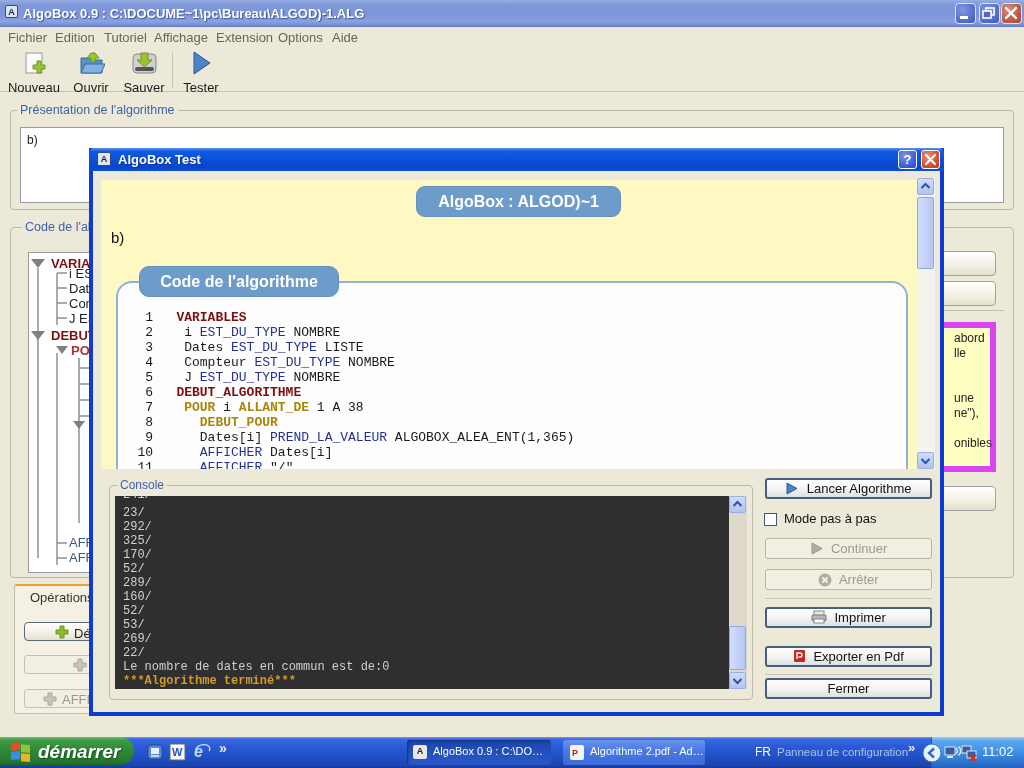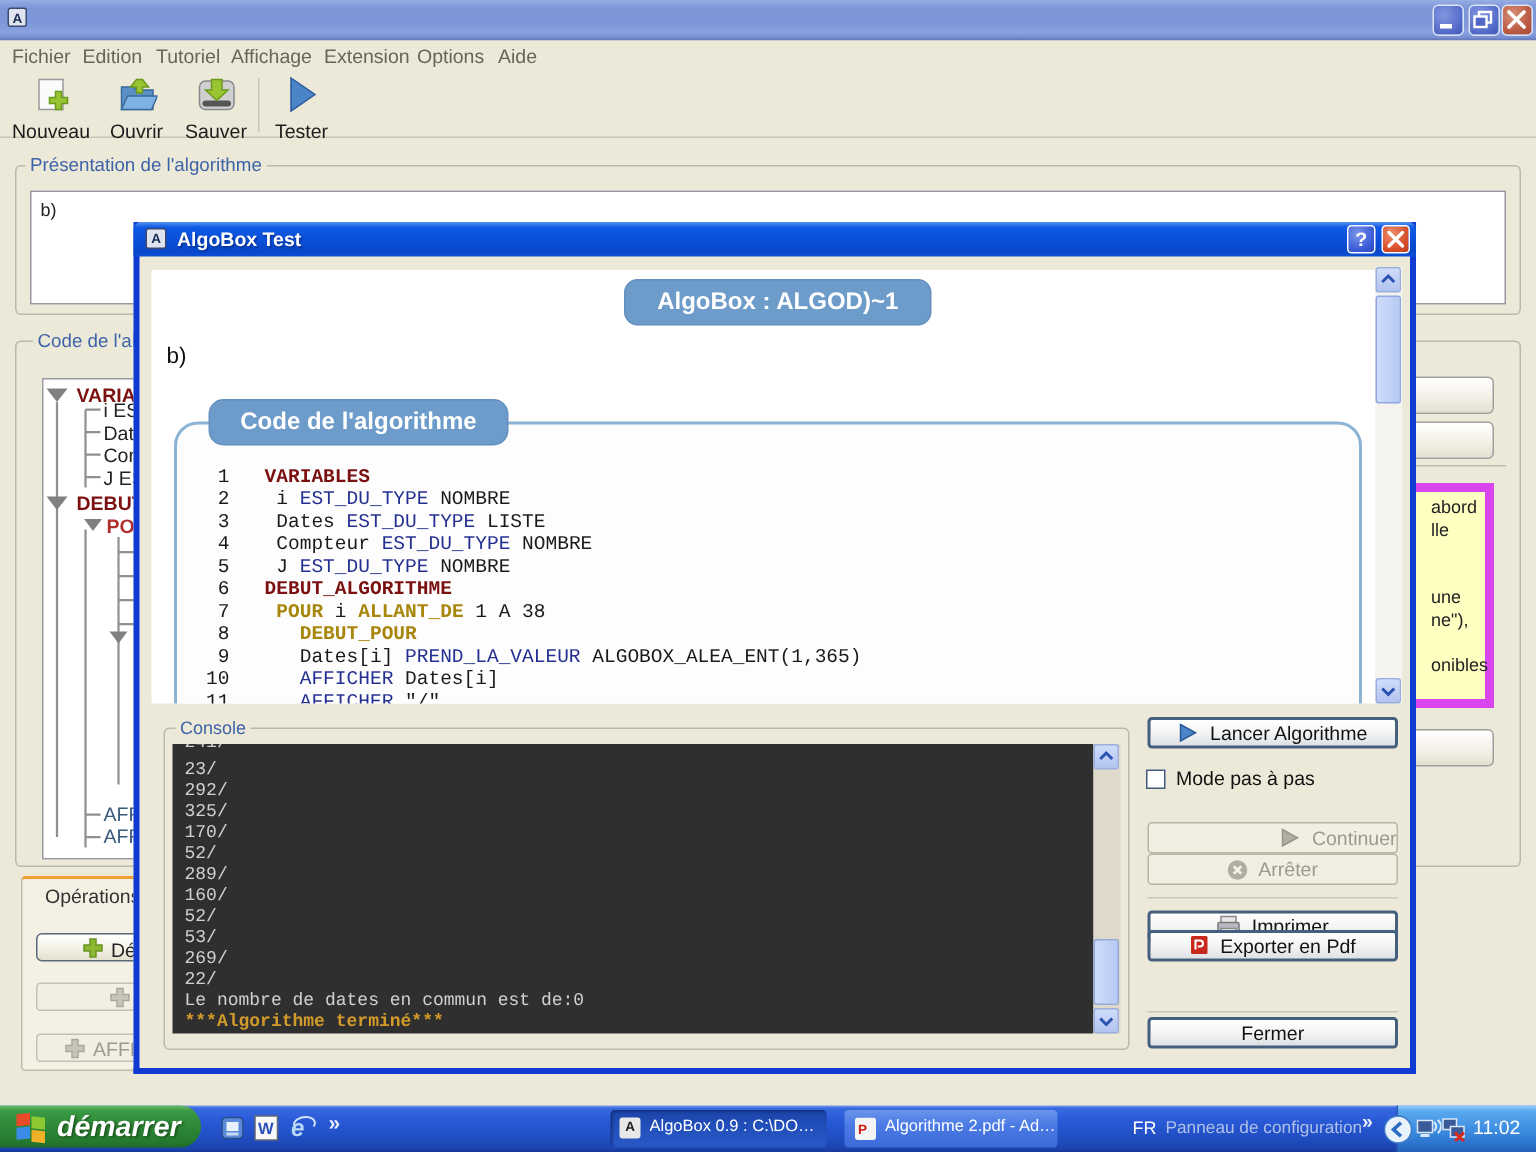--- a/index.html
+++ b/index.html
@@ -53,21 +53,21 @@
   #dlg-title { left:-4px; top:0; width:855px; height:23px; border-radius:5px 5px 0 0;
     background:linear-gradient(180deg,#5a96f0 0%,#1059e4 15%,#0b51da 45%,#0847c8 85%,#0a50d8 100%); position:absolute; }
   #dlg-title .dicon { position:absolute; left:8px; top:4px; width:14px; height:14px; background:#dfe4ee; border:1px solid #3a4a72; border-radius:2px;
     font:bold 9px "Liberation Sans",sans-serif; color:#1a2a55; text-align:center; line-height:13px; }
   #dlg-title .dtext { position:absolute; left:29px; top:4px; color:#fff; font:bold 13px "Liberation Sans",sans-serif; text-shadow:1px 1px 1px #0335a0; }
   .dbtn { position:absolute; top:2px; width:19px; height:19px; border-radius:3px; border:1px solid #fff; color:#fff; text-align:center; }
   #dlg-help { left:809px; background:radial-gradient(circle at 35% 30%,#7a95e8,#3b5cd8 65%,#2a46c0); font:bold 13px "Liberation Sans",sans-serif; line-height:17px;}
   #dlg-close { left:832px; background:radial-gradient(circle at 35% 30%,#ef9070,#d8502c 60%,#c23c1c); }
 
   
-  #dlg-white { position:absolute; left:8px; top:32px; width:816px; height:289px; background:#ffffff; overflow:hidden; }
+  #dlg-white { position:absolute; left:8px; top:32px; width:816px; height:289px; background:#fef9c3; overflow:hidden; }
   #dlg-scroll { position:absolute; left:824px; top:30px; width:18px; height:291px; background:#f4f3ee; }
 
   #chip { position:absolute; left:315px; top:6px; width:205px; height:31px; background:#6d9bca; border:1px solid #6390bf; border-radius:9px;
     color:#fff; font:bold 16px "Liberation Sans",sans-serif; text-align:center; line-height:29px; }
   #dlg-b { position:absolute; left:10px; top:49px; font-size:15px; color:#111; }
   #codebox { position:absolute; left:15px; top:101px; width:792px; height:230px; border:2px solid #8cb2d4; border-radius:16px; background:#fdfdfd; }
   #codetab { position:absolute; left:38px; top:86px; width:200px; height:31px; background:#6d9bca; border:1px solid #6390bf; border-radius:10px;
     color:#fff; font:bold 16px "Liberation Sans",sans-serif; text-align:center; line-height:29px; }
   #codelines { position:absolute; left:0px; top:130px; width:800px; font:13px "Liberation Mono",monospace; line-height:15px; color:#1a1a1a; white-space:pre; }
   .ln { display:inline-block; width:52px; text-align:right; padding-right:0; }
@@ -99,20 +99,21 @@
     background:linear-gradient(180deg,#6cbf6c 0%,#3c9a44 12%,#2e8838 50%,#257a2e 85%,#1e6a28 100%);
     color:#fff; font:bold italic 19px "Liberation Sans",sans-serif; text-shadow:1px 1px 2px #1a4a1a; }
   .taskbtn { top:3px; height:25px; border-radius:3px; color:#fff; font-size:12px; }
   .taskbtn span { white-space:nowrap; overflow:hidden; font-size:11px; display:block; text-overflow:ellipsis; }
 </style>
 </head>
 <body>
 
 <div id="titlebar" class="abs">
   <div class="ticon abs">A</div>
+  <div class="ttext abs">AlgoBox 0.9 : C:\DOCUME~1\pc\Bureau\ALGOD)-1.ALG</div>
 </div>
 <div id="btn-min" class="wbtn abs">
     <svg width="19" height="19">
       <rect x="4" y="12" width="8" height="3" fill="#fff"></rect>
     </svg>
   </div>
 <div id="btn-max" class="wbtn abs">
     <svg width="19" height="19">
       <rect x="6" y="4" width="8" height="7" fill="none" stroke="#fff" stroke-width="1.6"></rect>
       <rect x="3" y="7" width="8" height="7" fill="#5268c8" stroke="#fff" stroke-width="1.6"></rect>
@@ -302,34 +303,34 @@
   <div class="sb-thumb" style="left:636px; top:478px; height:44px;"></div>
   <div class="sb-btn" style="left:636px; top:524px;"><svg width="15" height="15">
         <path d="M3.5 6 L7.5 10 L11.5 6" fill="none" stroke="#2a52b0" stroke-width="2"></path>
       </svg></div>
 
   <div class="xbtn" style="top:330px;text-align:center;"><svg width="14" height="13" style="vertical-align:-2px">
         <path d="M2 1 L12 6.5 L2 12 z" fill="#4a85c8" stroke="#2a5a9a"></path>
       </svg>&nbsp; Lancer Algorithme</div>
   <div class="abs" style="left:671px; top:365px; width:13px; height:13px; background:#fff; border:1px solid #405a78;"></div>
   <div class="abs" style="left:691px; top:363px; font-size:13px; color:#111;">Mode pas à pas</div>
-  <div class="xbtn dis" style="top:400px;text-align:right;"><svg width="14" height="13" style="vertical-align:-2px">
+  <div class="xbtn dis" style="top:390px;"><svg width="14" height="13" style="vertical-align:-2px">
         <path d="M2 1 L12 6.5 L2 12 z" fill="#b0aea2" stroke="#98968a"></path>
       </svg>&nbsp; Continuer</div>
   <div class="xbtn dis" style="top:421px;"><svg width="14" height="14" style="vertical-align:-3px">
         <circle cx="7" cy="7" r="6.5" fill="#b0aea2"></circle>
         <path d="M4.5 4.5 L9.5 9.5 M9.5 4.5 L4.5 9.5" stroke="#f4f2e8" stroke-width="1.8"></path>
       </svg>&nbsp; Arrêter</div>
   <div class="abs" style="left:672px; top:450px; width:167px; height:1px; background:#cac7b8;"></div>
   <div class="xbtn" style="top:459px;"><svg width="16" height="14" style="vertical-align:-2px">
         <rect x="3" y="1" width="10" height="5" fill="#e8e8e8" stroke="#888"></rect>
         <rect x="1" y="5" width="14" height="6" rx="1" fill="#b8b8c0" stroke="#777"></rect>
         <rect x="3" y="9" width="10" height="4" fill="#fff" stroke="#888"></rect>
       </svg>&nbsp; Imprimer</div>
-  <div class="xbtn" style="top:472px;"><svg width="13" height="14" style="vertical-align:-2px">
+  <div class="xbtn" style="top:498px;"><svg width="13" height="14" style="vertical-align:-2px">
         <rect x="1" y="1" width="11" height="12" rx="1" fill="#c8281c"></rect>
         <path d="M4 10 L4 4 L7 4 A2 2 0 0 1 7 8 L5.5 8" fill="none" stroke="#fff" stroke-width="1.4"></path>
       </svg>&nbsp; Exporter en Pdf</div>
   <div class="abs" style="left:672px; top:526px; width:167px; height:1px; background:#cac7b8;"></div>
   <div class="xbtn" style="top:530px;">Fermer</div>
 </div>
 
 <div id="taskbar" class="abs">
 <div id="startbtn" class="abs">
       <span style="position:absolute; left:38px; top:4px;">démarrer</span>

